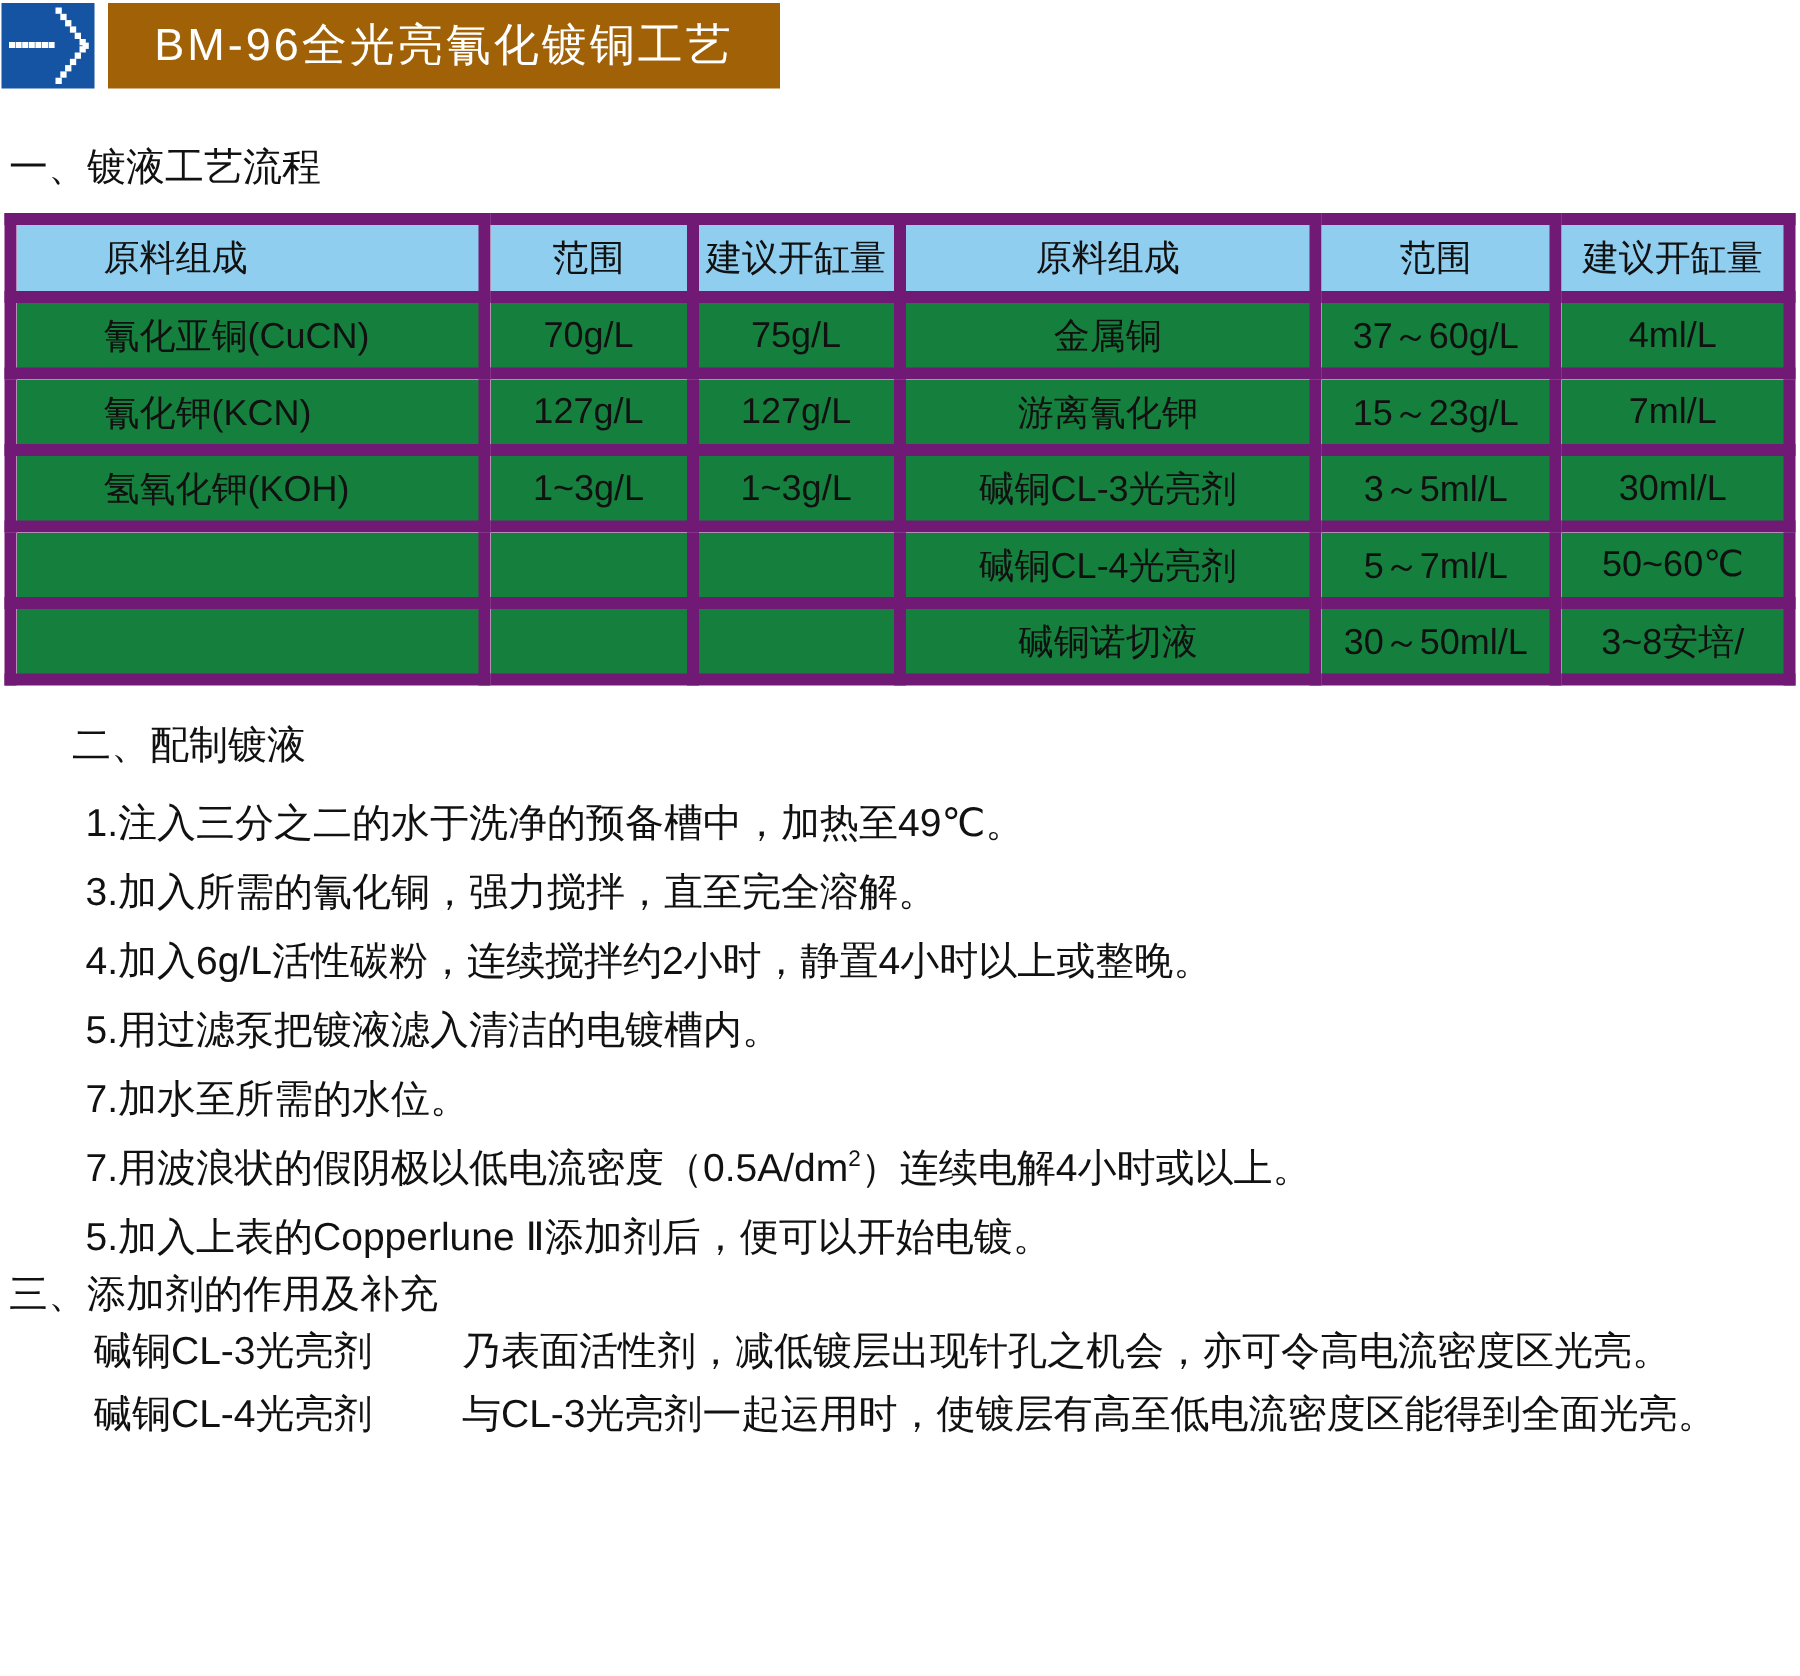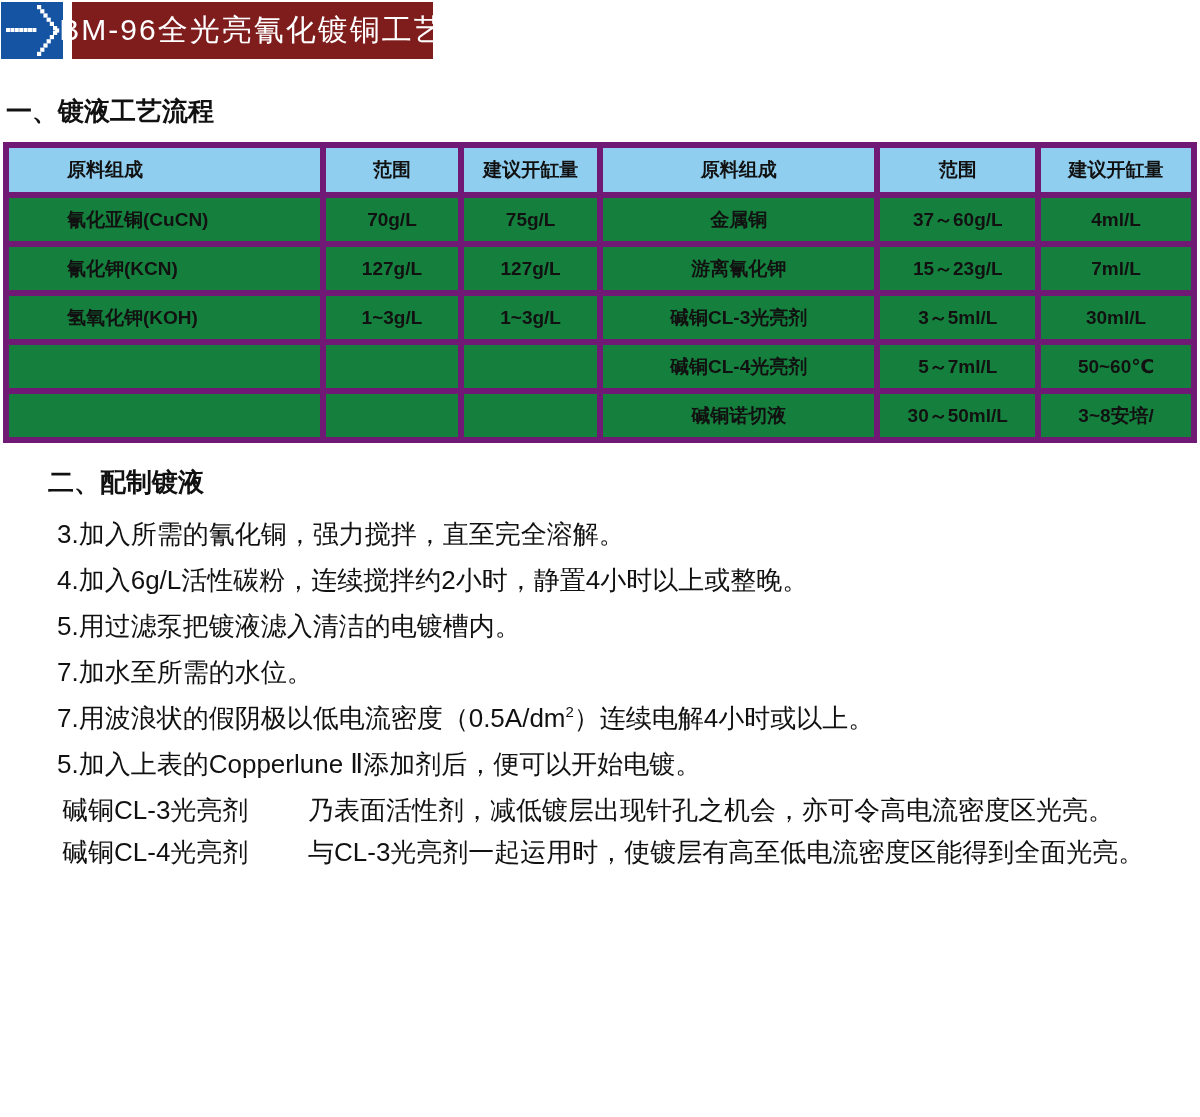--- a/index.html
+++ b/index.html
@@ -15,46 +15,46 @@
   .page { position: relative; width: 1200px; height: 1117px; }
 
   
   .header { position: relative; height: 61px; }
   .hdr-icon {
     position: absolute; left: 1px; top: 2px;
     width: 62px; height: 57px; background: #1553a3;
   }
   .hdr-bar {
     position: absolute; left: 72px; top: 2px;
-    width: 361px; height: 57px; background: #7f1d1d;
+    width: 448px; height: 57px; background: #a16207;
     display: flex; align-items: center; justify-content: center;
   }
   .hdr-title {
     color: #ffffff; font-size: 30px; letter-spacing: 2px; font-weight: 400;
     white-space: nowrap;
   }
 
   
   .sec-heading {
-    font-size: 26px; font-weight: 700; color: #111;
+    font-size: 26px; font-weight: 400; color: #111;
     line-height: 30px; margin: 0 0 0 6px; white-space: nowrap;
   }
   #sec1-heading { margin-top: 35px; }
   #sec2-heading { margin-top: 24px; margin-left: 48px; }
   #sec3-heading { margin-top: 0px; }
 
   
   table.proc {
     border-collapse: collapse; table-layout: fixed;
     width: 1194px; margin: 16px 0 0 3px;
     border: 3px solid #000;
   }
   table.proc td, table.proc th {
-    border: 6px solid #701a75; padding: 0;
-    font-size: 19px; font-weight: 700; color: #111;
+    border: 8px solid #701a75; padding: 0;
+    font-size: 24px; font-weight: 400; color: #111;
     text-align: center; vertical-align: middle;
     overflow: hidden; white-space: nowrap;
   }
   table.proc th { background: #90cef0; height: 44px; }
   table.proc td { height: 43px; background: #15803d; }
   table.proc .c1 { width: 315px; }
   table.proc .c2 { width: 138px; }
   table.proc .c3 { width: 138px; }
   table.proc .c4 { width: 276px; }
   table.proc .c5 { width: 160px; }
@@ -174,28 +174,30 @@
       <td>碱铜诺切液</td>
       <td>30～50ml/L</td>
       <td>3~8安培/</td>
     </tr>
   </tbody>
     </table>
 
   <div class="sec-heading" id="sec2-heading">二、配制镀液</div>
 
   <div class="steps">
+    <div class="step">1.注入三分之二的水于洗净的预备槽中，加热至49℃。</div>
     <div class="step">3.加入所需的氰化铜，强力搅拌，直至完全溶解。</div>
     <div class="step">4.加入6g/L活性碳粉，连续搅拌约2小时，静置4小时以上或整晚。</div>
     <div class="step">5.用过滤泵把镀液滤入清洁的电镀槽内。</div>
     <div class="step">7.加水至所需的水位。</div>
     <div class="step"><span>7.用波浪状的假阴极以低电流密度（0.5A/dm</span><sup>2</sup><span>）连续电解4小时或以上。</span></div>
     <div class="step">5.加入上表的Copperlune Ⅱ添加剂后，便可以开始电镀。</div>
   </div>
 
+  <div class="sec-heading" id="sec3-heading">三、添加剂的作用及补充</div>
 
 
   <div class="defs">
     <div class="def-row">
       <span class="def-term">碱铜CL-3光亮剂</span>
       <span class="def-desc">乃表面活性剂，减低镀层出现针孔之机会，亦可令高电流密度区光亮。</span>
     </div>
     <div class="def-row">
       <span class="def-term">碱铜CL-4光亮剂</span>
       <span class="def-desc">与CL-3光亮剂一起运用时，使镀层有高至低电流密度区能得到全面光亮。</span>

